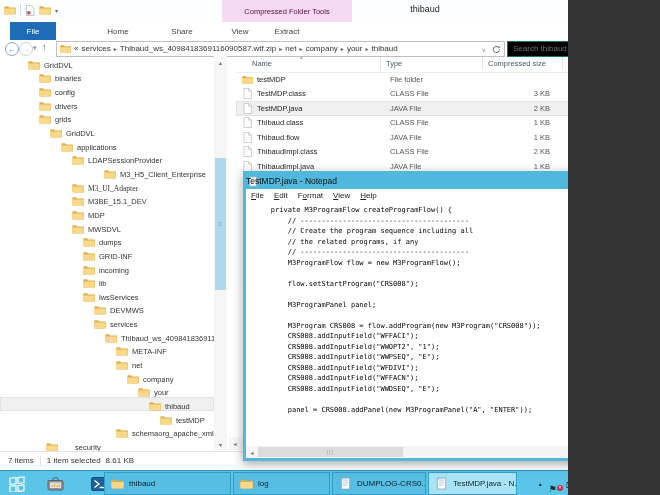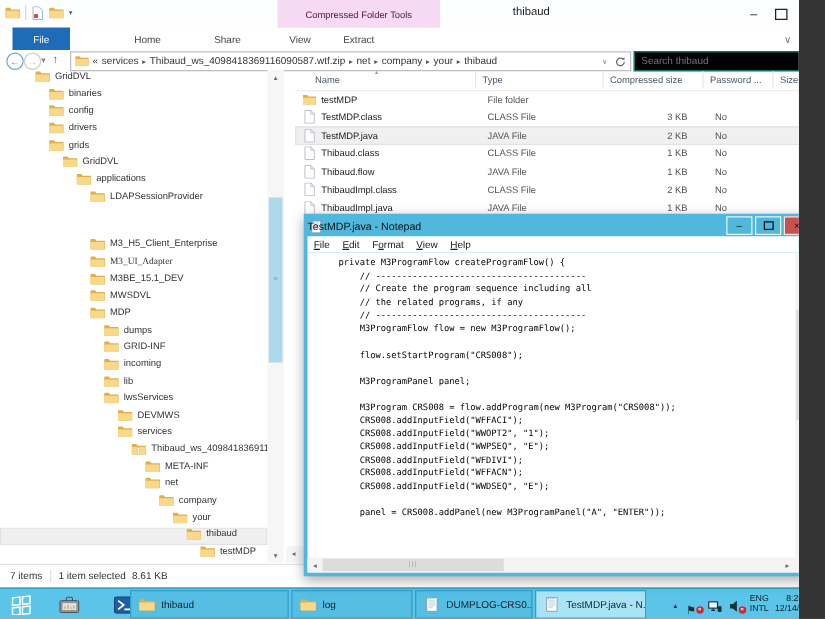--- a/index.html
+++ b/index.html
@@ -1,16 +1,16 @@
 <!DOCTYPE html>
 <html><head>
 <meta charset="utf-8">
 <style>
   html,body{margin:0;padding:0;background:#333;}
-  .screen{position:relative;width:639px;height:495px;background:#fff;overflow:hidden;
+  .screen{position:relative;width:568px;height:495px;background:#fff;overflow:hidden;
           font-family:"Liberation Sans",sans-serif;-webkit-font-smoothing:antialiased;cursor:default;}
   .abs{position:absolute;}
   .ic{display:inline-block;line-height:0;flex:none;}
   .ic svg{display:block;width:100%;height:100%;}
 
   
   .explorer{position:absolute;left:0;top:0;width:660px;height:470px;background:#fff;}
   .titlebar{position:absolute;left:0;top:0;width:660px;height:22px;background:#fdfeff;}
   .qat{position:absolute;left:4px;top:4px;display:flex;align-items:center;gap:4px;}
   .qat .sep{width:1px;height:12px;background:#d5dbe2;}
@@ -38,21 +38,21 @@
             display:flex;align-items:center;font-size:8px;color:#333;padding-left:3px;overflow:hidden;}
   .crumbbox .sep{color:#555;font-size:6px;padding:0 3px;}
   .crumb-right{position:absolute;right:3px;top:3px;display:flex;align-items:center;gap:6px;}
   .searchbox{position:absolute;left:507px;top:0.5px;width:146px;height:14px;border:1px solid #0f766e;background:#000000;}
   .searchbox input{position:absolute;left:3px;top:0;width:126px;height:12px;border:0;outline:0;font-size:8px;color:#777;
                    font-family:"Liberation Sans",sans-serif;background:transparent;}
   .search-ic{position:absolute;right:3px;top:2px;width:9px;height:9px;}
 
   
   #tree{position:absolute;left:0;top:56px;width:214px;height:395px;overflow:hidden;}
-  .tree-row{height:13.66px;display:flex;align-items:flex-start;font-size:7.5px;color:#333;white-space:nowrap;}
+  .tree-row{height:13.66px;display:flex;align-items:flex-end;font-size:7.5px;color:#333;white-space:nowrap;}
   .tree-row.selected{background:#f0f0f0;box-shadow:inset 0 0 0 1px #e2e2e2;}
   .tree-ic{width:12px;height:10px;margin-right:4px;}
   .vscroll{position:absolute;background:#f6f6f6;}
   .tree-scroll{left:214px;top:56px;width:13px;height:394px;}
   .sarrow{position:absolute;left:0;width:13px;height:12px;display:flex;align-items:center;justify-content:center;color:#6f6f6f;font-size:6px;}
   .thumb{position:absolute;left:1px;width:11px;display:flex;align-items:center;justify-content:center;font-size:6px;}
 
   
   .list-header{position:absolute;left:236px;top:56px;width:424px;height:16px;font-size:7.5px;color:#46586a;border-bottom:1px solid #eee;}
   .hcell{position:absolute;top:3px;}
@@ -279,21 +279,21 @@
         </div>
         <div class="tree-row" style="padding-left: 72px;">
           <span class="ic tree-ic">
             <svg viewBox="0 0 16 12">
               <path d="M.5 2q0-1 .9-1h4l1.4 1.7h8.3q.9 0 .9.9v7.4q0 1-.9 1H1.4q-.9 0-.9-1z" fill="#e2ae46"></path>
               <path d="M.5 4.1h15v6.9q0 1-.9 1H1.4q-.9 0-.9-1z" fill="#f8d98b"></path>
             </svg>
           </span>
           <span>LDAPSessionProvider</span>
         </div>
-        <div class="tree-row" style="padding-left: 72px; margin-top: 25px;">
+        <div class="tree-row" style="padding-left: 104px;">
           <span class="ic tree-ic">
             <svg viewBox="0 0 16 12">
               <path d="M.5 2q0-1 .9-1h4l1.4 1.7h8.3q.9 0 .9.9v7.4q0 1-.9 1H1.4q-.9 0-.9-1z" fill="#e2ae46"></path>
               <path d="M.5 4.1h15v6.9q0 1-.9 1H1.4q-.9 0-.9-1z" fill="#f8d98b"></path>
             </svg>
           </span>
           <span>M3_H5_Client_Enterprise</span>
         </div>
         <div class="tree-row" style="padding-left: 72px; font-family: Liberation Serif, serif;">
           <span class="ic tree-ic">
@@ -313,30 +313,30 @@
           </span>
           <span>M3BE_15.1_DEV</span>
         </div>
         <div class="tree-row" style="padding-left: 72px;">
           <span class="ic tree-ic">
             <svg viewBox="0 0 16 12">
               <path d="M.5 2q0-1 .9-1h4l1.4 1.7h8.3q.9 0 .9.9v7.4q0 1-.9 1H1.4q-.9 0-.9-1z" fill="#e2ae46"></path>
               <path d="M.5 4.1h15v6.9q0 1-.9 1H1.4q-.9 0-.9-1z" fill="#f8d98b"></path>
             </svg>
           </span>
+          <span>MDP</span>
+        </div>
+        <div class="tree-row" style="padding-left: 72px;">
+          <span class="ic tree-ic">
+            <svg viewBox="0 0 16 12">
+              <path d="M.5 2q0-1 .9-1h4l1.4 1.7h8.3q.9 0 .9.9v7.4q0 1-.9 1H1.4q-.9 0-.9-1z" fill="#e2ae46"></path>
+              <path d="M.5 4.1h15v6.9q0 1-.9 1H1.4q-.9 0-.9-1z" fill="#f8d98b"></path>
+            </svg>
+          </span>
           <span>MWSDVL</span>
-        </div>
-        <div class="tree-row" style="padding-left: 72px;">
-          <span class="ic tree-ic">
-            <svg viewBox="0 0 16 12">
-              <path d="M.5 2q0-1 .9-1h4l1.4 1.7h8.3q.9 0 .9.9v7.4q0 1-.9 1H1.4q-.9 0-.9-1z" fill="#e2ae46"></path>
-              <path d="M.5 4.1h15v6.9q0 1-.9 1H1.4q-.9 0-.9-1z" fill="#f8d98b"></path>
-            </svg>
-          </span>
-          <span>MDP</span>
         </div>
         <div class="tree-row" style="padding-left: 83px;">
           <span class="ic tree-ic">
             <svg viewBox="0 0 16 12">
               <path d="M.5 2q0-1 .9-1h4l1.4 1.7h8.3q.9 0 .9.9v7.4q0 1-.9 1H1.4q-.9 0-.9-1z" fill="#e2ae46"></path>
               <path d="M.5 4.1h15v6.9q0 1-.9 1H1.4q-.9 0-.9-1z" fill="#f8d98b"></path>
             </svg>
           </span>
           <span>dumps</span>
         </div>

